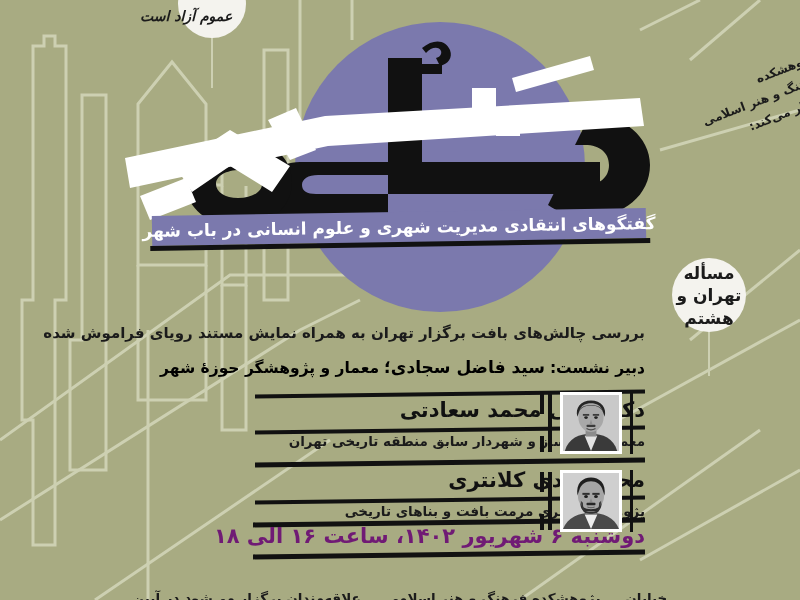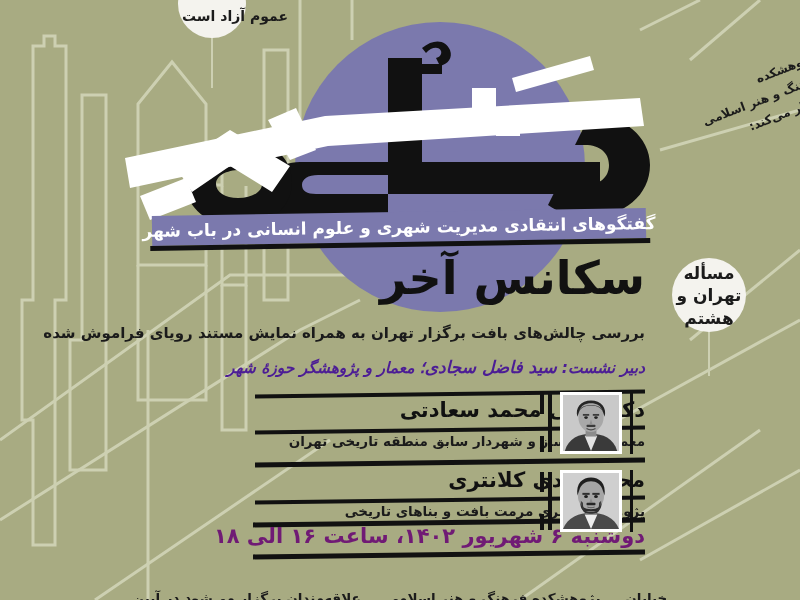--- a/index.html
+++ b/index.html
@@ -21,22 +21,22 @@
     border-radius:50%;background:#7b79ad;z-index:2;
   }
 
   
   .badge-public{
     position:absolute;left:178px;top:-30px;width:68px;height:68px;
     border-radius:50%;background:#f4f3ee;z-index:6;
   }
   .badge-public-label{
     position:absolute;left:140px;top:8px;width:148px;
-    text-align:right;font-size:14px;font-weight:700;color:#1b1b1b;
-    z-index:7;letter-spacing:0;white-space:nowrap;
+    text-align:left;font-size:14px;font-weight:700;color:#1b1b1b;
+    z-index:7;letter-spacing:0;white-space:nowrap;font-style:italic;
   }
   .badge-public-stem{
     position:absolute;left:211px;top:36px;width:2px;height:52px;
     background:#cdd0b2;z-index:5;
   }
 
   
   .badge-session{
     position:absolute;left:672px;top:258px;width:74px;height:74px;
     border-radius:50%;background:#f4f3ee;z-index:6;
@@ -90,21 +90,21 @@
   
   .desc-line{
     position:absolute;right:155px;top:324px;width:500px;z-index:6;
     text-align:right;font-size:15px;font-weight:600;color:#1b1b1b;
     white-space:nowrap;
   }
 
   
   .moderator{
     position:absolute;right:155px;top:357px;width:500px;z-index:6;
-    text-align:right;font-size:15.5px;color:#4c1d95;white-space:nowrap;font-style:italic;
+    text-align:right;font-size:15.5px;color:#000000;white-space:nowrap;
   }
   .moderator .mlabel{font-weight:600;}
   .moderator .mname{font-weight:800;font-size:17px;}
   .moderator .mrole{font-weight:600;letter-spacing:1px;}
 
   
   .speaker{position:absolute;z-index:6;}
   .speaker .rule-top{
     position:absolute;right:0;width:390px;height:4px;background:#111;
     transform:rotate(-0.7deg);
@@ -282,21 +282,20 @@
       <rect x="328" y="92" width="24" height="24"></rect>
       <rect x="376" y="92" width="24" height="24"></rect>
 
       <path d="M20 176 L66 158 L76 182 L30 200 Z"></path>
     </g>
   </svg>
 
   <div class="subtitle-band"></div>
   <div class="subtitle-text">گفتگوهای انتقادی مدیریت شهری و علوم انسانی در باب شهر</div>
 
-  <div class="headline">سکانس آخر</div>
 
   <div class="desc-line">بررسی چالش‌های بافت برگزار تهران به همراه نمایش مستند رویای فراموش شده</div>
 
   <div class="moderator">
     <span class="mlabel">دبیر نشست:</span>
     <span class="mname">سید فاضل سجادی؛</span>
     <span class="mrole">معمار و پژوهشگر حوزهٔ شهر</span>
   </div>
 
   <div class="badge-session-stem"></div>

